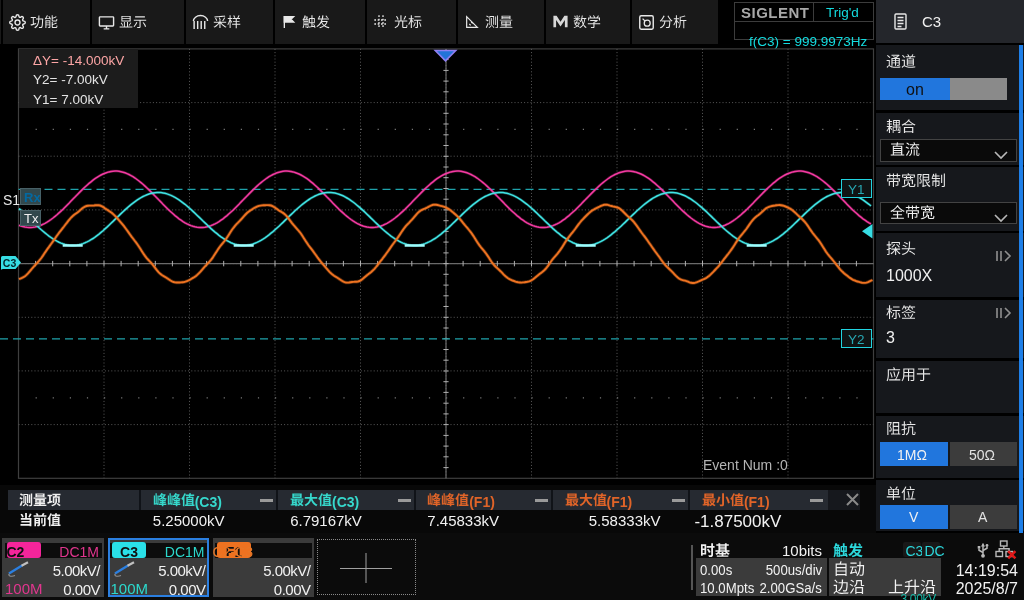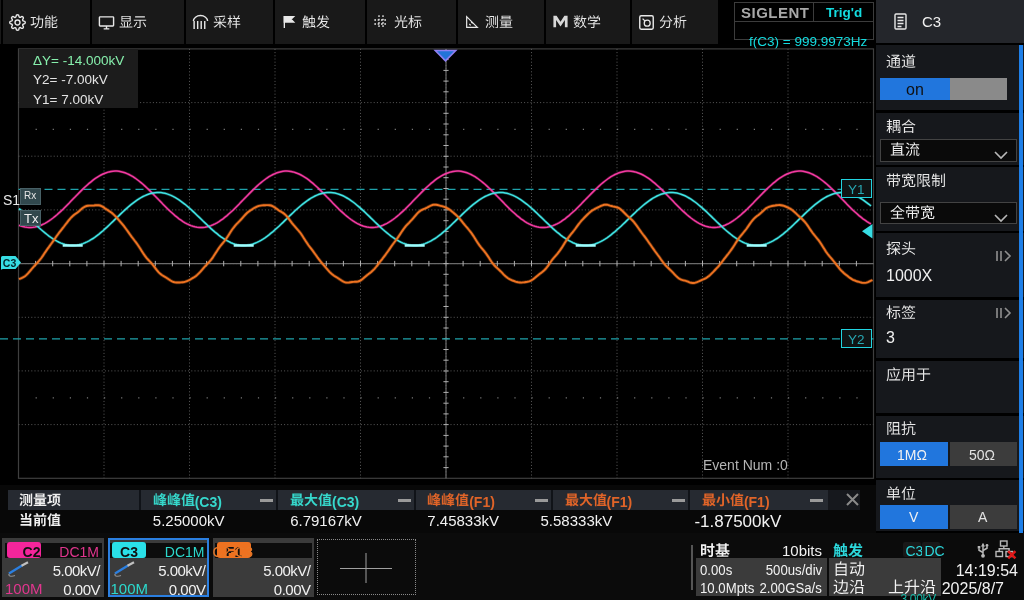--- a/index.html
+++ b/index.html
@@ -65,21 +65,21 @@
       <circle cx="13" cy="13" r="4.2" stroke-width="1.8"></circle>
       <path d="M10 10L6.5 6.5" stroke-width="1.8"></path>
     </svg></div>
 <svg style="position:absolute;left:659px;top:15px" width="28.0" height="15.4" viewBox="0 0 28.0 15.4">
     <path d="M2.6 5.6H10.6V6.6H2.6ZM10.3 5.6H11.4Q11.4 5.6 11.4 5.7Q11.4 5.8 11.4 5.9Q11.4 6 11.4 6.1Q11.3 7.7 11.2 8.8Q11.1 10 11 10.7Q10.9 11.4 10.8 11.9Q10.7 12.3 10.5 12.5Q10.2 12.8 10 12.9Q9.7 13 9.4 13Q9 13 8.4 13Q7.8 13 7.2 13Q7.1 12.7 7.1 12.4Q7 12.1 6.8 11.9Q7.5 12 8.1 12Q8.7 12 8.9 12Q9.3 12 9.5 11.8Q9.7 11.6 9.8 11Q10 10.4 10.1 9.1Q10.2 7.8 10.3 5.8ZM4.5 0.6 5.7 0.9Q5.2 2 4.5 3.1Q3.9 4.2 3.1 5.1Q2.3 6 1.5 6.7Q1.4 6.6 1.3 6.4Q1.1 6.3 0.9 6.1Q0.7 5.9 0.6 5.9Q1.5 5.3 2.2 4.4Q2.9 3.6 3.5 2.6Q4.1 1.6 4.5 0.6ZM9.4 0.5Q9.8 1.2 10.2 2Q10.7 2.7 11.2 3.4Q11.8 4.1 12.3 4.7Q12.9 5.2 13.5 5.7Q13.3 5.8 13.2 5.9Q13 6.1 12.9 6.2Q12.7 6.4 12.6 6.5Q12.1 6.1 11.5 5.4Q10.9 4.8 10.4 4Q9.8 3.3 9.3 2.5Q8.8 1.7 8.5 0.9ZM5.4 5.9H6.5Q6.4 7 6.1 8.1Q5.9 9.2 5.4 10.2Q4.8 11.1 3.9 11.9Q3 12.7 1.6 13.2Q1.5 13.1 1.4 12.9Q1.3 12.7 1.2 12.6Q1 12.4 0.9 12.3Q2.3 11.9 3.1 11.2Q4 10.5 4.4 9.6Q4.9 8.8 5.1 7.8Q5.3 6.9 5.4 5.9Z M21.3 5.1H27.4V6.1H21.3ZM25.7 0.4 26.6 1.3Q25.8 1.6 24.9 1.8Q24 2.1 23 2.3Q22 2.5 21.1 2.7Q21.1 2.5 20.9 2.2Q20.8 2 20.7 1.8Q21.6 1.6 22.6 1.4Q23.5 1.2 24.3 1Q25.1 0.7 25.7 0.4ZM24.3 5.4H25.3V13.2H24.3ZM14.8 3.3H20V4.3H14.8ZM16.9 0.3H17.9V13.1H16.9ZM16.9 3.9 17.6 4.1Q17.4 5 17.1 5.9Q16.9 6.8 16.5 7.7Q16.2 8.5 15.8 9.3Q15.4 10 15 10.5Q14.9 10.3 14.7 10.1Q14.6 9.8 14.4 9.6Q14.8 9.1 15.2 8.5Q15.6 7.8 15.9 7Q16.2 6.3 16.5 5.5Q16.7 4.7 16.9 3.9ZM17.8 4.9Q18 5 18.3 5.4Q18.5 5.8 18.9 6.2Q19.2 6.7 19.5 7.1Q19.8 7.4 19.9 7.6L19.2 8.4Q19.1 8.2 18.8 7.7Q18.6 7.3 18.3 6.8Q18 6.4 17.7 6Q17.5 5.6 17.3 5.4ZM20.7 1.8H21.7V6.1Q21.7 6.9 21.7 7.8Q21.6 8.8 21.5 9.7Q21.3 10.6 21 11.5Q20.7 12.4 20.2 13.1Q20.1 13 20 12.9Q19.8 12.8 19.6 12.7Q19.5 12.6 19.3 12.6Q19.8 11.9 20.1 11.1Q20.4 10.3 20.5 9.4Q20.7 8.5 20.7 7.7Q20.7 6.9 20.7 6.1Z" fill="#e8e8e8"></path>
   </svg>
 <div style="position:absolute;left:733.5px;top:1.5px;width:140.5px;height:38.5px;border:1px solid #3c3c3c"></div>
 <div style="position:absolute;left:813px;top:1.5px;width:1px;height:19px;background:#3c3c3c"></div>
 <div style="position:absolute;left:733.5px;top:20.5px;width:140.5px;height:1px;background:#3c3c3c"></div>
 <div style="position:absolute;left:741px;top:5px;font-size:15px;color:#a8a8a8;font-weight:700;white-space:nowrap;line-height:1;letter-spacing:0.5px;transform:scaleY(0.95)">SIGLENT</div>
-<div style="position:absolute;left:826px;top:5.5px;font-size:13.5px;color:#14dce0;font-weight:700;white-space:nowrap;line-height:1;">Trig'd</div>
+<div style="position:absolute;left:826px;top:5.5px;font-size:13.5px;color:#14dce0;font-weight:400;white-space:nowrap;line-height:1;">Trig'd</div>
 <div style="position:absolute;left:749px;top:35px;font-size:13.5px;color:#14dce0;font-weight:400;white-space:nowrap;line-height:1;">f(C3) = 999.9973Hz</div>
 <div style="position:absolute;left:876px;top:0px;width:148px;height:533px;background:#16181c"></div>
 <div style="position:absolute;left:876px;top:0px;width:148px;height:42.5px;background:#24262b"></div>
 <div style="position:absolute;left:894px;top:13px"><svg width="13" height="17" viewBox="0 0 13 17" fill="none" stroke="#e8e8e8" stroke-width="1.4">
       <rect x="1" y="1" width="11" height="15" rx="1"></rect>
       <path d="M3.5 4.5h6M3.5 7.5h6M3.5 10.5h6M3.5 13.5h4"></path>
     </svg></div>
 <div style="position:absolute;left:922px;top:14px;font-size:15px;color:#f0f0f0;font-weight:400;white-space:nowrap;line-height:1;">C3</div>
 <div style="position:absolute;left:876px;top:42.5px;width:148px;height:2.5px;background:#000"></div>
 <div style="position:absolute;left:876px;top:110px;width:148px;height:2.5px;background:#000"></div>
@@ -182,26 +182,26 @@
     <path d="M19.0,279.2 L20.5,278.5 L22.0,277.9 L23.5,277.1 L25.0,276.2 L26.5,274.9 L28.0,273.4 L29.5,271.6 L31.0,269.8 L32.5,268.0 L34.0,266.3 L35.5,264.7 L37.0,263.2 L38.5,261.5 L40.0,259.7 L41.5,257.7 L43.0,255.6 L44.5,253.3 L46.0,251.1 L47.5,248.9 L49.0,246.9 L50.5,244.8 L52.0,242.7 L53.5,240.6 L55.0,238.5 L56.5,236.3 L58.0,234.2 L59.5,232.2 L61.0,230.3 L62.5,228.4 L64.0,226.5 L65.5,224.5 L67.0,222.6 L68.5,220.6 L70.0,218.8 L71.5,217.2 L73.0,215.8 L74.5,214.6 L76.0,213.5 L77.5,212.4 L79.0,211.2 L80.5,209.9 L82.0,208.6 L83.5,207.5 L85.0,206.6 L86.5,206.0 L88.0,205.7 L89.5,205.6 L91.0,205.6 L92.5,205.6 L94.0,205.5 L95.5,205.3 L97.0,205.1 L98.5,205.2 L100.0,205.5 L101.5,206.1 L103.0,206.9 L104.5,208.0 L106.0,209.0 L107.5,210.0 L109.0,211.0 L110.5,212.0 L112.0,213.1 L113.5,214.4 L115.0,215.8 L116.5,217.4 L118.0,219.1 L119.5,220.8 L121.0,222.6 L122.5,224.4 L124.0,226.2 L125.5,228.2 L127.0,230.2 L128.5,232.4 L130.0,234.5 L131.5,236.6 L133.0,238.5 L134.5,240.5 L136.0,242.4 L137.5,244.5 L139.0,246.7 L140.5,249.0 L142.0,251.4 L143.5,253.7 L145.0,255.9 L146.5,257.8 L148.0,259.5 L149.5,261.1 L151.0,262.7 L152.5,264.5 L154.0,266.4 L155.5,268.4 L157.0,270.3 L158.5,272.1 L160.0,273.6 L161.5,274.8 L163.0,275.7 L164.5,276.6 L166.0,277.5 L167.5,278.5 L169.0,279.5 L170.5,280.5 L172.0,281.3 L173.5,282.0 L175.0,282.4 L176.5,282.5 L178.0,282.5 L179.5,282.5 L181.0,282.4 L182.5,282.2 L184.0,282.0 L185.5,281.7 L187.0,281.1 L188.5,280.5 L190.0,279.7 L191.5,278.8 L193.0,277.9 L194.5,277.0 L196.0,275.9 L197.5,274.6 L199.0,273.2 L200.5,271.6 L202.0,269.9 L203.5,268.1 L205.0,266.4 L206.5,264.8 L208.0,263.2 L209.5,261.6 L211.0,259.9 L212.5,257.9 L214.0,255.6 L215.5,253.2 L217.0,250.9 L218.5,248.6 L220.0,246.5 L221.5,244.6 L223.0,242.8 L224.5,241.0 L226.0,239.0 L227.5,236.8 L229.0,234.5 L230.5,232.1 L232.0,229.8 L233.5,227.8 L235.0,225.9 L236.5,224.2 L238.0,222.7 L239.5,221.1 L241.0,219.5 L242.5,217.8 L244.0,216.1 L245.5,214.5 L247.0,213.0 L248.5,211.8 L250.0,210.7 L251.5,209.7 L253.0,208.7 L254.5,207.8 L256.0,207.1 L257.5,206.4 L259.0,205.9 L260.5,205.6 L262.0,205.4 L263.5,205.3 L265.0,205.2 L266.5,205.1 L268.0,205.1 L269.5,205.2 L271.0,205.5 L272.5,206.1 L274.0,207.0 L275.5,208.0 L277.0,209.1 L278.5,210.2 L280.0,211.1 L281.5,212.0 L283.0,212.9 L284.5,214.1 L286.0,215.4 L287.5,217.1 L289.0,219.1 L290.5,221.1 L292.0,223.1 L293.5,224.9 L295.0,226.6 L296.5,228.3 L298.0,230.0 L299.5,231.8 L301.0,233.8 L302.5,236.1 L304.0,238.4 L305.5,240.8 L307.0,243.0 L308.5,245.2 L310.0,247.2 L311.5,249.1 L313.0,251.1 L314.5,253.2 L316.0,255.3 L317.5,257.4 L319.0,259.4 L320.5,261.3 L322.0,263.2 L323.5,264.9 L325.0,266.7 L326.5,268.5 L328.0,270.2 L329.5,271.8 L331.0,273.3 L332.5,274.6 L334.0,275.7 L335.5,276.6 L337.0,277.5 L338.5,278.5 L340.0,279.5 L341.5,280.5 L343.0,281.5 L344.5,282.1 L346.0,282.5 L347.5,282.6 L349.0,282.5 L350.5,282.2 L352.0,282.0 L353.5,281.9 L355.0,281.8 L356.5,281.7 L358.0,281.5 L359.5,281.0 L361.0,280.2 L362.5,279.1 L364.0,277.8 L365.5,276.5 L367.0,275.2 L368.5,274.1 L370.0,272.9 L371.5,271.7 L373.0,270.3 L374.5,268.8 L376.0,267.0 L377.5,265.1 L379.0,263.1 L380.5,261.2 L382.0,259.3 L383.5,257.3 L385.0,255.4 L386.5,253.3 L388.0,251.2 L389.5,249.1 L391.0,246.9 L392.5,244.8 L394.0,242.8 L395.5,240.8 L397.0,238.7 L398.5,236.6 L400.0,234.4 L401.5,232.1 L403.0,229.9 L404.5,227.8 L406.0,225.9 L407.5,224.3 L409.0,222.8 L410.5,221.2 L412.0,219.6 L413.5,217.9 L415.0,216.1 L416.5,214.3 L418.0,212.7 L419.5,211.4 L421.0,210.3 L422.5,209.6 L424.0,209.0 L425.5,208.3 L427.0,207.6 L428.5,206.8 L430.0,206.0 L431.5,205.3 L433.0,204.8 L434.5,204.6 L436.0,204.7 L437.5,205.0 L439.0,205.4 L440.5,205.8 L442.0,206.2 L443.5,206.6 L445.0,207.1 L446.5,207.8 L448.0,208.6 L449.5,209.6 L451.0,210.7 L452.5,211.9 L454.0,213.2 L455.5,214.5 L457.0,215.9 L458.5,217.4 L460.0,219.1 L461.5,220.9 L463.0,222.8 L464.5,224.7 L466.0,226.5 L467.5,228.2 L469.0,230.0 L470.5,231.8 L472.0,233.9 L473.5,236.1 L475.0,238.5 L476.5,240.9 L478.0,243.2 L479.5,245.4 L481.0,247.3 L482.5,249.1 L484.0,250.9 L485.5,252.8 L487.0,254.9 L488.5,257.1 L490.0,259.5 L491.5,261.7 L493.0,263.7 L494.5,265.5 L496.0,267.0 L497.5,268.4 L499.0,269.8 L500.5,271.2 L502.0,272.7 L503.5,274.3 L505.0,275.8 L506.5,277.1 L508.0,278.2 L509.5,279.1 L511.0,279.8 L512.5,280.5 L514.0,281.0 L515.5,281.6 L517.0,282.0 L518.5,282.4 L520.0,282.5 L521.5,282.6 L523.0,282.4 L524.5,282.3 L526.0,282.0 L527.5,281.7 L529.0,281.3 L530.5,280.8 L532.0,280.0 L533.5,279.0 L535.0,277.8 L536.5,276.5 L538.0,275.3 L539.5,274.1 L541.0,272.9 L542.5,271.8 L544.0,270.5 L545.5,269.0 L547.0,267.2 L548.5,265.1 L550.0,263.0 L551.5,260.8 L553.0,258.8 L554.5,257.0 L556.0,255.3 L557.5,253.6 L559.0,251.7 L560.5,249.6 L562.0,247.4 L563.5,244.9 L565.0,242.5 L566.5,240.2 L568.0,238.1 L569.5,236.1 L571.0,234.2 L572.5,232.4 L574.0,230.5 L575.5,228.5 L577.0,226.4 L578.5,224.4 L580.0,222.5 L581.5,220.7 L583.0,219.1 L584.5,217.5 L586.0,216.0 L587.5,214.5 L589.0,213.1 L590.5,211.8 L592.0,210.6 L593.5,209.7 L595.0,208.8 L596.5,208.1 L598.0,207.4 L599.5,206.7 L601.0,205.9 L602.5,205.3 L604.0,204.8 L605.5,204.6 L607.0,204.7 L608.5,205.1 L610.0,205.6 L611.5,206.0 L613.0,206.4 L614.5,206.7 L616.0,207.1 L617.5,207.5 L619.0,208.2 L620.5,209.2 L622.0,210.5 L623.5,212.0 L625.0,213.5 L626.5,215.0 L628.0,216.4 L629.5,217.7 L631.0,219.1 L632.5,220.5 L634.0,222.2 L635.5,224.1 L637.0,226.1 L638.5,228.3 L640.0,230.4 L641.5,232.5 L643.0,234.5 L644.5,236.4 L646.0,238.4 L647.5,240.5 L649.0,242.7 L650.5,244.8 L652.0,247.0 L653.5,249.1 L655.0,251.2 L656.5,253.2 L658.0,255.3 L659.5,257.3 L661.0,259.5 L662.5,261.5 L664.0,263.5 L665.5,265.3 L667.0,266.9 L668.5,268.3 L670.0,269.7 L671.5,271.2 L673.0,272.7 L674.5,274.3 L676.0,275.9 L677.5,277.3 L679.0,278.5 L680.5,279.3 L682.0,279.9 L683.5,280.3 L685.0,280.7 L686.5,281.1 L688.0,281.7 L689.5,282.3 L691.0,282.8 L692.5,283.0 L694.0,283.0 L695.5,282.7 L697.0,282.2 L698.5,281.5 L700.0,280.8 L701.5,280.1 L703.0,279.5 L704.5,278.8 L706.0,278.1 L707.5,277.1 L709.0,275.9 L710.5,274.6 L712.0,273.1 L713.5,271.6 L715.0,270.0 L716.5,268.4 L718.0,266.8 L719.5,265.0 L721.0,263.2 L722.5,261.2 L724.0,259.2 L725.5,257.3 L727.0,255.4 L728.5,253.5 L730.0,251.5 L731.5,249.4 L733.0,247.2 L734.5,244.9 L736.0,242.5 L737.5,240.2 L739.0,238.0 L740.5,236.1 L742.0,234.3 L743.5,232.5 L745.0,230.7 L746.5,228.7 L748.0,226.6 L749.5,224.4 L751.0,222.2 L752.5,220.3 L754.0,218.6 L755.5,217.2 L757.0,216.0 L758.5,214.9 L760.0,213.7 L761.5,212.4 L763.0,211.0 L764.5,209.6 L766.0,208.4 L767.5,207.5 L769.0,206.8 L770.5,206.3 L772.0,206.0 L773.5,205.7 L775.0,205.5 L776.5,205.2 L778.0,205.1 L779.5,205.0 L781.0,205.2 L782.5,205.5 L784.0,205.9 L785.5,206.5 L787.0,207.1 L788.5,207.8 L790.0,208.6 L791.5,209.5 L793.0,210.7 L794.5,212.0 L796.0,213.4 L797.5,214.9 L799.0,216.3 L800.5,217.6 L802.0,219.0 L803.5,220.5 L805.0,222.1 L806.5,224.0 L808.0,226.1 L809.5,228.4 L811.0,230.6 L812.5,232.8 L814.0,234.7 L815.5,236.5 L817.0,238.3 L818.5,240.1 L820.0,242.2 L821.5,244.5 L823.0,246.9 L824.5,249.3 L826.0,251.7 L827.5,253.8 L829.0,255.7 L830.5,257.5 L832.0,259.2 L833.5,261.0 L835.0,262.8 L836.5,264.8 L838.0,266.7 L839.5,268.6 L841.0,270.3 L842.5,271.8 L844.0,273.2 L845.5,274.4 L847.0,275.6 L848.5,276.8 L850.0,277.9 L851.5,278.9 L853.0,279.8 L854.5,280.4 L856.0,281.0 L857.5,281.5 L859.0,281.9 L860.5,282.3 L862.0,282.7 L863.5,282.9 L865.0,282.9 L866.5,282.6 L868.0,282.1 L869.5,281.4 L871.0,280.7 L872.5,280.0" fill="none" stroke="#ee7321" stroke-width="3.4" stroke-opacity="0.32"></path>
     <path d="M19.0,279.2 L20.5,278.5 L22.0,277.9 L23.5,277.1 L25.0,276.2 L26.5,274.9 L28.0,273.4 L29.5,271.6 L31.0,269.8 L32.5,268.0 L34.0,266.3 L35.5,264.7 L37.0,263.2 L38.5,261.5 L40.0,259.7 L41.5,257.7 L43.0,255.6 L44.5,253.3 L46.0,251.1 L47.5,248.9 L49.0,246.9 L50.5,244.8 L52.0,242.7 L53.5,240.6 L55.0,238.5 L56.5,236.3 L58.0,234.2 L59.5,232.2 L61.0,230.3 L62.5,228.4 L64.0,226.5 L65.5,224.5 L67.0,222.6 L68.5,220.6 L70.0,218.8 L71.5,217.2 L73.0,215.8 L74.5,214.6 L76.0,213.5 L77.5,212.4 L79.0,211.2 L80.5,209.9 L82.0,208.6 L83.5,207.5 L85.0,206.6 L86.5,206.0 L88.0,205.7 L89.5,205.6 L91.0,205.6 L92.5,205.6 L94.0,205.5 L95.5,205.3 L97.0,205.1 L98.5,205.2 L100.0,205.5 L101.5,206.1 L103.0,206.9 L104.5,208.0 L106.0,209.0 L107.5,210.0 L109.0,211.0 L110.5,212.0 L112.0,213.1 L113.5,214.4 L115.0,215.8 L116.5,217.4 L118.0,219.1 L119.5,220.8 L121.0,222.6 L122.5,224.4 L124.0,226.2 L125.5,228.2 L127.0,230.2 L128.5,232.4 L130.0,234.5 L131.5,236.6 L133.0,238.5 L134.5,240.5 L136.0,242.4 L137.5,244.5 L139.0,246.7 L140.5,249.0 L142.0,251.4 L143.5,253.7 L145.0,255.9 L146.5,257.8 L148.0,259.5 L149.5,261.1 L151.0,262.7 L152.5,264.5 L154.0,266.4 L155.5,268.4 L157.0,270.3 L158.5,272.1 L160.0,273.6 L161.5,274.8 L163.0,275.7 L164.5,276.6 L166.0,277.5 L167.5,278.5 L169.0,279.5 L170.5,280.5 L172.0,281.3 L173.5,282.0 L175.0,282.4 L176.5,282.5 L178.0,282.5 L179.5,282.5 L181.0,282.4 L182.5,282.2 L184.0,282.0 L185.5,281.7 L187.0,281.1 L188.5,280.5 L190.0,279.7 L191.5,278.8 L193.0,277.9 L194.5,277.0 L196.0,275.9 L197.5,274.6 L199.0,273.2 L200.5,271.6 L202.0,269.9 L203.5,268.1 L205.0,266.4 L206.5,264.8 L208.0,263.2 L209.5,261.6 L211.0,259.9 L212.5,257.9 L214.0,255.6 L215.5,253.2 L217.0,250.9 L218.5,248.6 L220.0,246.5 L221.5,244.6 L223.0,242.8 L224.5,241.0 L226.0,239.0 L227.5,236.8 L229.0,234.5 L230.5,232.1 L232.0,229.8 L233.5,227.8 L235.0,225.9 L236.5,224.2 L238.0,222.7 L239.5,221.1 L241.0,219.5 L242.5,217.8 L244.0,216.1 L245.5,214.5 L247.0,213.0 L248.5,211.8 L250.0,210.7 L251.5,209.7 L253.0,208.7 L254.5,207.8 L256.0,207.1 L257.5,206.4 L259.0,205.9 L260.5,205.6 L262.0,205.4 L263.5,205.3 L265.0,205.2 L266.5,205.1 L268.0,205.1 L269.5,205.2 L271.0,205.5 L272.5,206.1 L274.0,207.0 L275.5,208.0 L277.0,209.1 L278.5,210.2 L280.0,211.1 L281.5,212.0 L283.0,212.9 L284.5,214.1 L286.0,215.4 L287.5,217.1 L289.0,219.1 L290.5,221.1 L292.0,223.1 L293.5,224.9 L295.0,226.6 L296.5,228.3 L298.0,230.0 L299.5,231.8 L301.0,233.8 L302.5,236.1 L304.0,238.4 L305.5,240.8 L307.0,243.0 L308.5,245.2 L310.0,247.2 L311.5,249.1 L313.0,251.1 L314.5,253.2 L316.0,255.3 L317.5,257.4 L319.0,259.4 L320.5,261.3 L322.0,263.2 L323.5,264.9 L325.0,266.7 L326.5,268.5 L328.0,270.2 L329.5,271.8 L331.0,273.3 L332.5,274.6 L334.0,275.7 L335.5,276.6 L337.0,277.5 L338.5,278.5 L340.0,279.5 L341.5,280.5 L343.0,281.5 L344.5,282.1 L346.0,282.5 L347.5,282.6 L349.0,282.5 L350.5,282.2 L352.0,282.0 L353.5,281.9 L355.0,281.8 L356.5,281.7 L358.0,281.5 L359.5,281.0 L361.0,280.2 L362.5,279.1 L364.0,277.8 L365.5,276.5 L367.0,275.2 L368.5,274.1 L370.0,272.9 L371.5,271.7 L373.0,270.3 L374.5,268.8 L376.0,267.0 L377.5,265.1 L379.0,263.1 L380.5,261.2 L382.0,259.3 L383.5,257.3 L385.0,255.4 L386.5,253.3 L388.0,251.2 L389.5,249.1 L391.0,246.9 L392.5,244.8 L394.0,242.8 L395.5,240.8 L397.0,238.7 L398.5,236.6 L400.0,234.4 L401.5,232.1 L403.0,229.9 L404.5,227.8 L406.0,225.9 L407.5,224.3 L409.0,222.8 L410.5,221.2 L412.0,219.6 L413.5,217.9 L415.0,216.1 L416.5,214.3 L418.0,212.7 L419.5,211.4 L421.0,210.3 L422.5,209.6 L424.0,209.0 L425.5,208.3 L427.0,207.6 L428.5,206.8 L430.0,206.0 L431.5,205.3 L433.0,204.8 L434.5,204.6 L436.0,204.7 L437.5,205.0 L439.0,205.4 L440.5,205.8 L442.0,206.2 L443.5,206.6 L445.0,207.1 L446.5,207.8 L448.0,208.6 L449.5,209.6 L451.0,210.7 L452.5,211.9 L454.0,213.2 L455.5,214.5 L457.0,215.9 L458.5,217.4 L460.0,219.1 L461.5,220.9 L463.0,222.8 L464.5,224.7 L466.0,226.5 L467.5,228.2 L469.0,230.0 L470.5,231.8 L472.0,233.9 L473.5,236.1 L475.0,238.5 L476.5,240.9 L478.0,243.2 L479.5,245.4 L481.0,247.3 L482.5,249.1 L484.0,250.9 L485.5,252.8 L487.0,254.9 L488.5,257.1 L490.0,259.5 L491.5,261.7 L493.0,263.7 L494.5,265.5 L496.0,267.0 L497.5,268.4 L499.0,269.8 L500.5,271.2 L502.0,272.7 L503.5,274.3 L505.0,275.8 L506.5,277.1 L508.0,278.2 L509.5,279.1 L511.0,279.8 L512.5,280.5 L514.0,281.0 L515.5,281.6 L517.0,282.0 L518.5,282.4 L520.0,282.5 L521.5,282.6 L523.0,282.4 L524.5,282.3 L526.0,282.0 L527.5,281.7 L529.0,281.3 L530.5,280.8 L532.0,280.0 L533.5,279.0 L535.0,277.8 L536.5,276.5 L538.0,275.3 L539.5,274.1 L541.0,272.9 L542.5,271.8 L544.0,270.5 L545.5,269.0 L547.0,267.2 L548.5,265.1 L550.0,263.0 L551.5,260.8 L553.0,258.8 L554.5,257.0 L556.0,255.3 L557.5,253.6 L559.0,251.7 L560.5,249.6 L562.0,247.4 L563.5,244.9 L565.0,242.5 L566.5,240.2 L568.0,238.1 L569.5,236.1 L571.0,234.2 L572.5,232.4 L574.0,230.5 L575.5,228.5 L577.0,226.4 L578.5,224.4 L580.0,222.5 L581.5,220.7 L583.0,219.1 L584.5,217.5 L586.0,216.0 L587.5,214.5 L589.0,213.1 L590.5,211.8 L592.0,210.6 L593.5,209.7 L595.0,208.8 L596.5,208.1 L598.0,207.4 L599.5,206.7 L601.0,205.9 L602.5,205.3 L604.0,204.8 L605.5,204.6 L607.0,204.7 L608.5,205.1 L610.0,205.6 L611.5,206.0 L613.0,206.4 L614.5,206.7 L616.0,207.1 L617.5,207.5 L619.0,208.2 L620.5,209.2 L622.0,210.5 L623.5,212.0 L625.0,213.5 L626.5,215.0 L628.0,216.4 L629.5,217.7 L631.0,219.1 L632.5,220.5 L634.0,222.2 L635.5,224.1 L637.0,226.1 L638.5,228.3 L640.0,230.4 L641.5,232.5 L643.0,234.5 L644.5,236.4 L646.0,238.4 L647.5,240.5 L649.0,242.7 L650.5,244.8 L652.0,247.0 L653.5,249.1 L655.0,251.2 L656.5,253.2 L658.0,255.3 L659.5,257.3 L661.0,259.5 L662.5,261.5 L664.0,263.5 L665.5,265.3 L667.0,266.9 L668.5,268.3 L670.0,269.7 L671.5,271.2 L673.0,272.7 L674.5,274.3 L676.0,275.9 L677.5,277.3 L679.0,278.5 L680.5,279.3 L682.0,279.9 L683.5,280.3 L685.0,280.7 L686.5,281.1 L688.0,281.7 L689.5,282.3 L691.0,282.8 L692.5,283.0 L694.0,283.0 L695.5,282.7 L697.0,282.2 L698.5,281.5 L700.0,280.8 L701.5,280.1 L703.0,279.5 L704.5,278.8 L706.0,278.1 L707.5,277.1 L709.0,275.9 L710.5,274.6 L712.0,273.1 L713.5,271.6 L715.0,270.0 L716.5,268.4 L718.0,266.8 L719.5,265.0 L721.0,263.2 L722.5,261.2 L724.0,259.2 L725.5,257.3 L727.0,255.4 L728.5,253.5 L730.0,251.5 L731.5,249.4 L733.0,247.2 L734.5,244.9 L736.0,242.5 L737.5,240.2 L739.0,238.0 L740.5,236.1 L742.0,234.3 L743.5,232.5 L745.0,230.7 L746.5,228.7 L748.0,226.6 L749.5,224.4 L751.0,222.2 L752.5,220.3 L754.0,218.6 L755.5,217.2 L757.0,216.0 L758.5,214.9 L760.0,213.7 L761.5,212.4 L763.0,211.0 L764.5,209.6 L766.0,208.4 L767.5,207.5 L769.0,206.8 L770.5,206.3 L772.0,206.0 L773.5,205.7 L775.0,205.5 L776.5,205.2 L778.0,205.1 L779.5,205.0 L781.0,205.2 L782.5,205.5 L784.0,205.9 L785.5,206.5 L787.0,207.1 L788.5,207.8 L790.0,208.6 L791.5,209.5 L793.0,210.7 L794.5,212.0 L796.0,213.4 L797.5,214.9 L799.0,216.3 L800.5,217.6 L802.0,219.0 L803.5,220.5 L805.0,222.1 L806.5,224.0 L808.0,226.1 L809.5,228.4 L811.0,230.6 L812.5,232.8 L814.0,234.7 L815.5,236.5 L817.0,238.3 L818.5,240.1 L820.0,242.2 L821.5,244.5 L823.0,246.9 L824.5,249.3 L826.0,251.7 L827.5,253.8 L829.0,255.7 L830.5,257.5 L832.0,259.2 L833.5,261.0 L835.0,262.8 L836.5,264.8 L838.0,266.7 L839.5,268.6 L841.0,270.3 L842.5,271.8 L844.0,273.2 L845.5,274.4 L847.0,275.6 L848.5,276.8 L850.0,277.9 L851.5,278.9 L853.0,279.8 L854.5,280.4 L856.0,281.0 L857.5,281.5 L859.0,281.9 L860.5,282.3 L862.0,282.7 L863.5,282.9 L865.0,282.9 L866.5,282.6 L868.0,282.1 L869.5,281.4 L871.0,280.7 L872.5,280.0" fill="none" stroke="#ee7321" stroke-width="1.9"></path>
     <path d="M435.3 50.5h20.4L445.5 60.8z" fill="#2273d8" stroke="#8f7ff2" stroke-width="1.6"></path>
     <path d="M872.5 224l-10.5 7.3 10.5 7.3z" fill="#37dde4"></path>
   </svg>
 <div style="position:absolute;left:841px;top:179px;width:30.5px;height:19px;background:#101414;border:1.5px solid #22d4e0"></div>
 <div style="position:absolute;left:848px;top:183px;font-size:13.5px;color:#28a8b2;font-weight:400;white-space:nowrap;line-height:1;">Y1</div>
 <div style="position:absolute;left:841px;top:329px;width:30.5px;height:19px;background:#101414;border:1.5px solid #22d4e0"></div>
 <div style="position:absolute;left:848px;top:333px;font-size:13.5px;color:#28a8b2;font-weight:400;white-space:nowrap;line-height:1;">Y2</div>
 <div style="position:absolute;left:18.5px;top:48.5px;width:119.5px;height:59.5px;background:#1c1c1c"></div>
-<div style="position:absolute;left:33px;top:53.5px;font-size:13.5px;color:#86efac;font-weight:400;white-space:nowrap;line-height:1;">ΔY= -14.000kV</div>
+<div style="position:absolute;left:33px;top:53.5px;font-size:13.5px;color:#fca5a5;font-weight:400;white-space:nowrap;line-height:1;">ΔY= -14.000kV</div>
 <div style="position:absolute;left:33px;top:73px;font-size:13.5px;color:#e4e4e4;font-weight:400;white-space:nowrap;line-height:1;">Y2= -7.00kV</div>
 <div style="position:absolute;left:33px;top:92.5px;font-size:13.5px;color:#e4e4e4;font-weight:400;white-space:nowrap;line-height:1;">Y1= 7.00kV</div>
 <div style="position:absolute;left:3px;top:192.5px;font-size:14px;color:#e8e8e8;font-weight:400;white-space:nowrap;line-height:1;">S1</div>
 <div style="position:absolute;left:20px;top:188px;width:21px;height:16.5px;background:#31484d;border:1px solid #486066"></div>
-<div style="position:absolute;left:24px;top:190.5px;font-size:10px;color:#e5e5e5;font-weight:400;white-space:nowrap;line-height:1;">Rx</div>
+<div style="position:absolute;left:24px;top:190.5px;font-size:13px;color:#0369a1;font-weight:700;white-space:nowrap;line-height:1;">Rx</div>
 <div style="position:absolute;left:20px;top:209.5px;width:21px;height:16.5px;background:#31484d;border:1px solid #486066"></div>
 <div style="position:absolute;left:24px;top:212px;font-size:13px;color:#f0f0f0;font-weight:400;white-space:nowrap;line-height:1;">Tx</div>
 <svg style="position:absolute;left:0px;top:256px" width="23" height="15" viewBox="0 0 23 15">
     <path d="M1 1.5a1.5 1.5 0 0 1 1.5-1.5h13l5.5 6.5-5.5 6.5h-13A1.5 1.5 0 0 1 1 13.5z" fill="#37dde4"></path>
     <text x="2.8" y="11.2" font-family="Liberation Sans" font-size="10.5" font-weight="bold" fill="#03262a">C3</text>
   </svg>
 <div style="position:absolute;left:703px;top:457.5px;font-size:14px;color:#b4b4b4;font-weight:400;white-space:nowrap;line-height:1;">Event Num :0</div>
 <div style="position:absolute;left:0px;top:485px;width:876px;height:48px;background:#080808"></div>
 <div style="position:absolute;left:8px;top:490px;width:852px;height:19.5px;background:#262a31"></div>
 <div style="position:absolute;left:139px;top:490px;width:2px;height:19.5px;background:#101318"></div>
@@ -250,27 +250,27 @@
 <div style="position:absolute;left:828px;top:490px;width:32px;height:19.5px;background:#16181d"></div>
 <div style="position:absolute;left:845px;top:492px"><svg width="15" height="15" viewBox="0 0 15 15" stroke="#8a8a8a" stroke-width="2">
       <path d="M2 2l11 11M13 2L2 13"></path>
     </svg></div>
 <svg style="position:absolute;left:19px;top:513px" width="42.0" height="15.4" viewBox="0 0 42.0 15.4">
     <path d="M6.1 0.1H7.9V5.9H6.1ZM1.5 1.3 3 0.7Q3.4 1.2 3.7 1.7Q4.1 2.3 4.3 2.9Q4.6 3.4 4.7 3.9L3.1 4.6Q3 4.1 2.7 3.5Q2.5 3 2.2 2.4Q1.8 1.8 1.5 1.3ZM10.8 0.6 12.7 1.1Q12.3 1.7 12 2.4Q11.7 3 11.3 3.6Q11 4.2 10.7 4.6L9.2 4.1Q9.5 3.6 9.8 3Q10.1 2.4 10.4 1.8Q10.6 1.1 10.8 0.6ZM1.8 5H12.4V13.3H10.6V6.7H1.8ZM2.3 8H11.3V9.6H2.3ZM1.5 11H11.6V12.7H1.5Z M14.6 2.2H27.4V3.7H14.6ZM16.3 7H19.9V8.2H16.3ZM16.3 9.1H19.9V10.4H16.3ZM22.2 4.9H23.7V10.6H22.2ZM19.3 4.7H21V11.6Q21 12.2 20.8 12.5Q20.7 12.8 20.4 13Q20 13.2 19.5 13.2Q19 13.3 18.4 13.3Q18.3 12.9 18.2 12.5Q18 12.1 17.8 11.8Q18.2 11.8 18.6 11.8Q19 11.9 19.1 11.8Q19.2 11.8 19.3 11.8Q19.3 11.7 19.3 11.6ZM25 4.5H26.6V11.5Q26.6 12.1 26.5 12.4Q26.3 12.8 25.9 13Q25.5 13.1 24.9 13.2Q24.4 13.3 23.6 13.2Q23.5 12.9 23.4 12.4Q23.2 12 23 11.7Q23.5 11.7 24 11.7Q24.5 11.7 24.7 11.7Q24.8 11.7 24.9 11.6Q25 11.6 25 11.4ZM16.6 0.7 18.2 0.1Q18.5 0.5 18.9 1Q19.3 1.6 19.5 2L17.8 2.6Q17.6 2.2 17.3 1.6Q16.9 1.1 16.6 0.7ZM23.8 0.1 25.6 0.6Q25.2 1.3 24.7 2Q24.3 2.6 23.9 3.1L22.4 2.5Q22.6 2.2 22.9 1.8Q23.1 1.4 23.4 0.9Q23.6 0.5 23.8 0.1ZM15.4 4.7H19.8V6.1H17V13.2H15.4Z M32.7 1.4H41.2V2.9H32.7ZM32.1 11.6H41.5V13H32.1ZM33.3 3.8H40.5V11.9H38.9V5.1H34.8V11.9H33.3ZM34.4 5.8H39.2V7H34.4ZM34.4 7.8H39.6V8.9H34.4ZM34.3 9.7H39.2V10.8H34.3ZM36.2 0.2 38 0.2Q37.9 1 37.7 1.7Q37.6 2.5 37.4 3.2Q37.2 3.9 37.1 4.4L35.6 4.3Q35.8 3.7 35.9 3Q36 2.3 36.1 1.5Q36.2 0.8 36.2 0.2ZM31.3 0.2 32.9 0.7Q32.4 1.9 31.8 3.1Q31.3 4.3 30.6 5.3Q29.9 6.4 29.2 7.2Q29.1 7 28.9 6.7Q28.8 6.3 28.6 6Q28.4 5.7 28.3 5.5Q28.9 4.8 29.5 4Q30 3.1 30.5 2.2Q31 1.2 31.3 0.2ZM29.9 4.1 31.5 2.5 31.5 2.5V13.3H29.9Z" fill="#f0f0f0"></path>
   </svg>
 <div style="position:absolute;left:128.7px;top:512px;width:120px;text-align:center;font-size:15px;color:#f2f2f2">5.25000kV</div>
 <div style="position:absolute;left:266.0px;top:512px;width:120px;text-align:center;font-size:15px;color:#f2f2f2">6.79167kV</div>
 <div style="position:absolute;left:403.2px;top:512px;width:120px;text-align:center;font-size:15px;color:#f2f2f2">7.45833kV</div>
-<div style="position:absolute;left:540.5px;top:512px;width:120px;text-align:left;font-size:15px;color:#f2f2f2">5.58333kV</div>
+<div style="position:absolute;left:540.5px;top:512px;width:120px;text-align:right;font-size:15px;color:#f2f2f2">5.58333kV</div>
 <div style="position:absolute;left:677.9px;top:512px;width:120px;text-align:center;font-size:17px;color:#f2f2f2">-1.87500kV</div>
 <div style="position:absolute;left:0px;top:533px;width:1024px;height:67px;background:#0b0b0b"></div>
 <div style="position:absolute;left:2px;top:538px;width:101.5px;height:58.5px;background:#3b3b3b;"></div>
 <div style="position:absolute;left:4.5px;top:542.5px;width:97px;height:15.5px;background:#0c0c0c"></div>
 <div style="position:absolute;left:6.5px;top:541.5px;width:34px;height:16.5px;background:#f5259b;border-radius:3px"></div>
-<div style="position:absolute;left:6.5px;top:543.5px;width:34px;text-align:right;font-size:14px;font-weight:bold;color:#101010">C2</div>
+<div style="position:absolute;left:6.5px;top:543.5px;width:34px;text-align:left;font-size:14px;font-weight:bold;color:#101010">C2</div>
 <div style="position:absolute;left:2px;top:543.5px;width:97px;text-align:right;font-size:14px;color:#e0368e">DC1M</div>
 <div style="position:absolute;left:2px;top:562px;width:98px;text-align:right;font-size:15px;letter-spacing:-0.5px;color:#f2f2f2">5.00kV/</div>
 <div style="position:absolute;left:2px;top:580.5px;width:98px;text-align:right;font-size:15px;letter-spacing:-0.5px;color:#f2f2f2">0.00V</div>
 <div style="position:absolute;left:5px;top:580px;font-size:15px;color:#e0368e">100M</div>
 <div style="position:absolute;left:6px;top:560px"><svg width="26" height="17" viewBox="0 0 26 17" fill="none">
       <path d="M3 13.5L16 5.5" stroke="#2b7fe0" stroke-width="2.4"></path>
       <path d="M15.5 5.8l6.5-3.6" stroke="#c0c0c0" stroke-width="2.2"></path>
       <path d="M3.5 13.8c-2.2 1.6 1.2 3.4 5.5 1.8" stroke="#909090" stroke-width="1.1"></path>
     </svg></div>
 <div style="position:absolute;left:107.5px;top:538px;width:101.5px;height:58.5px;background:#3b3b3b;border:2px solid #2b7fe0;"></div>
@@ -339,12 +339,12 @@
       <circle cx="8" cy="15.8" r="1.9" fill="#b8b8b8" stroke="none"></circle>
     </svg></div>
 <div style="position:absolute;left:995px;top:540px"><svg width="26" height="20" viewBox="0 0 26 20" fill="none" stroke="#b8b8b8" stroke-width="1.4">
       <rect x="5.5" y="1" width="6.5" height="5"></rect>
       <rect x="1" y="11.5" width="6.5" height="5"></rect>
       <rect x="11" y="11.5" width="6.5" height="5"></rect>
       <path d="M8.8 6v2.8M4.2 11.5V8.8h9.9v2.7"></path>
       <path d="M13.2 11.2l7.2 7.2M20.4 11.2l-7.2 7.2" stroke="#e01818" stroke-width="2.6"></path>
     </svg></div>
 <div style="position:absolute;right:6px;top:563px;font-size:16px;color:#f2f2f2;font-weight:400;white-space:nowrap;line-height:1;">14:19:54</div>
-<div style="position:absolute;right:20px;top:581px;font-size:16px;color:#f2f2f2;font-weight:400;white-space:nowrap;line-height:1;">2025/8/7</div>
+<div style="position:absolute;right:6px;top:581px;font-size:16px;color:#f2f2f2;font-weight:400;white-space:nowrap;line-height:1;">2025/8/7</div>
 </body></html>

